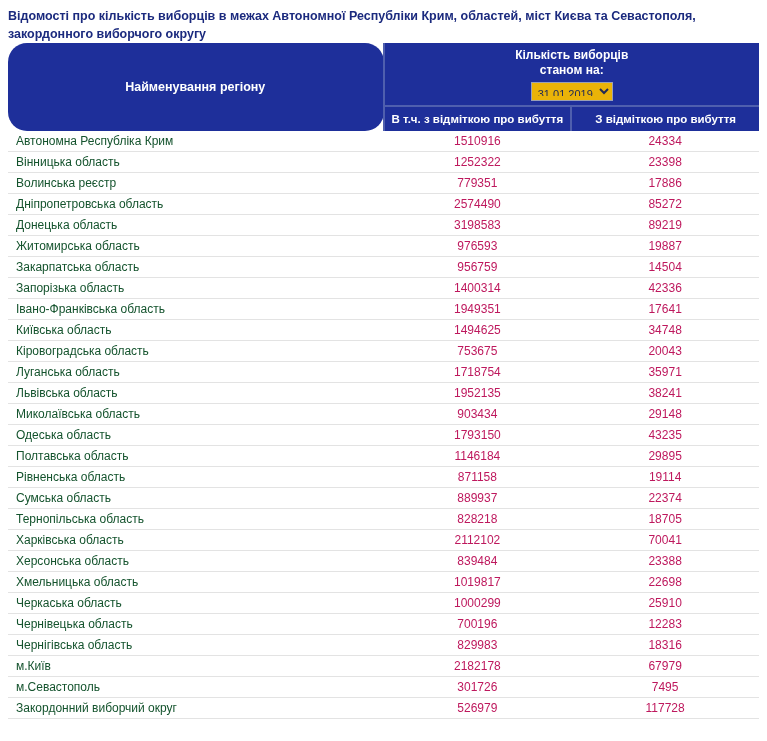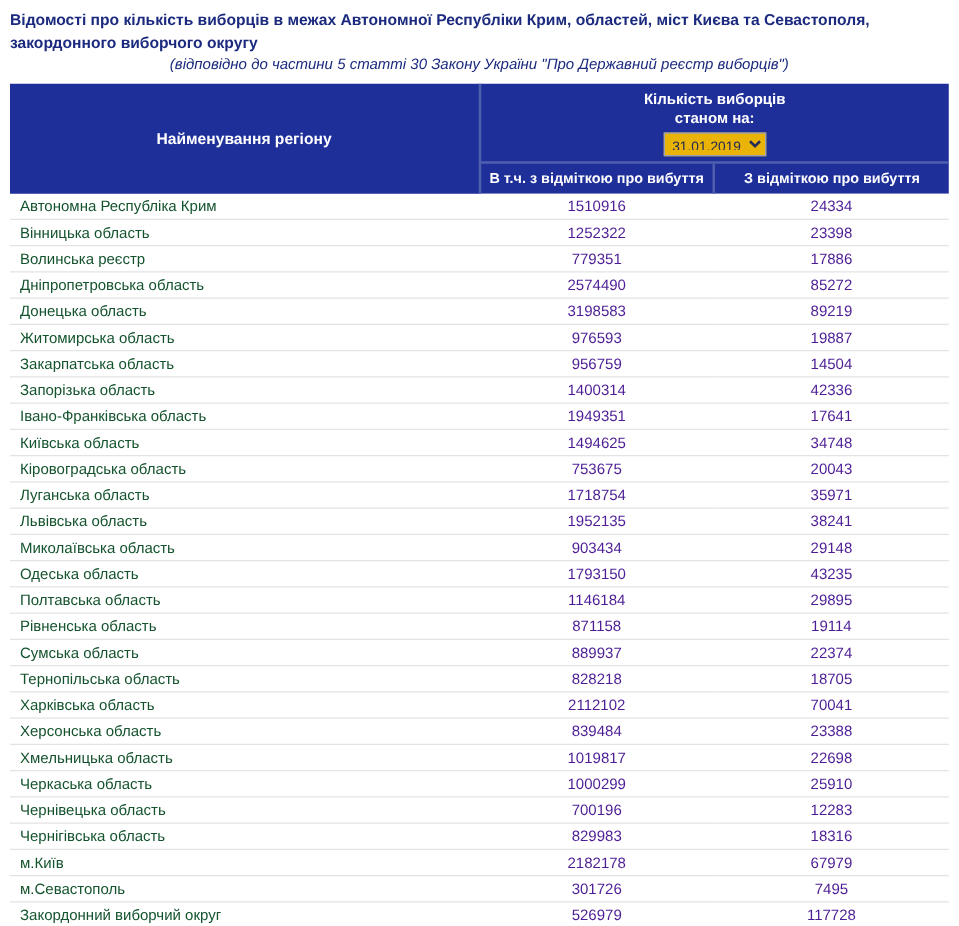--- a/index.html
+++ b/index.html
@@ -34,20 +34,21 @@
     background:#1e2f9a;
     color:#ffffff;
     font-weight:bold;
     vertical-align:middle;
   }
   th.region-head {
     width:50%;
     font-size:12.5px;
     text-align:center;
     border-right:2px solid #4f5fae;
+    border-radius:19px;
   }
   th.count-head-top {
     padding:5px 0 4px 0;
     font-size:12px;
     text-align:center;
   }
   .count-head-top .line { line-height:15px; }
   .date-select {
     font-family:"Liberation Sans", sans-serif;
     font-size:11px;
@@ -73,31 +74,30 @@
     height:20px;
     background:#ffffff;
   }
   td.region {
     color:#14532d;
     text-align:left;
     overflow:hidden;
     white-space:nowrap;
   }
   td.num {
-    color:#4c1d95;
+    color:#be185d;
     text-align:center;
   }
 </style>
 </head>
 <body>
 
 <div class="page">
 
   <div class="title">Відомості про кількість виборців в межах Автономної Республіки Крим, областей, міст Києва та Севастополя, закордонного виборчого округу</div>
-  <div class="subtitle">(відповідно до частини 5 статті 30 Закону України "Про Державний реєстр виборців")</div>
 
   <table class="voters">
     <thead>
       <tr>
         <th rowspan="2" class="region-head">Найменування регіону</th>
         <th colspan="2" class="count-head-top">
           <div class="line">Кількість виборців</div>
           <div class="line">станом на:</div>
           <select class="date-select">
             <option>31.01.2019</option>

